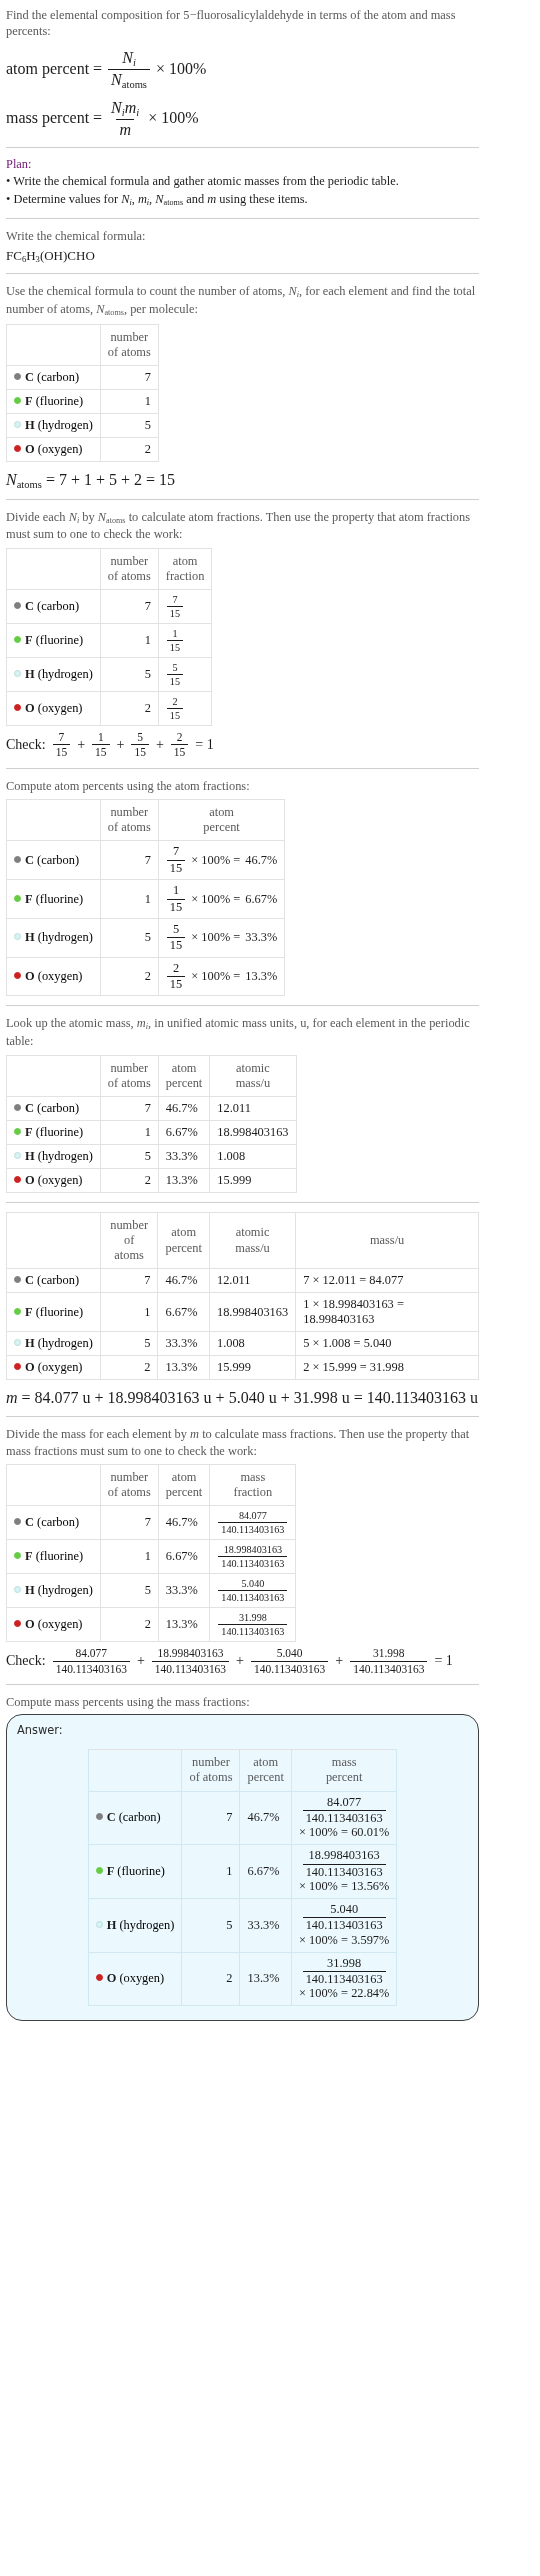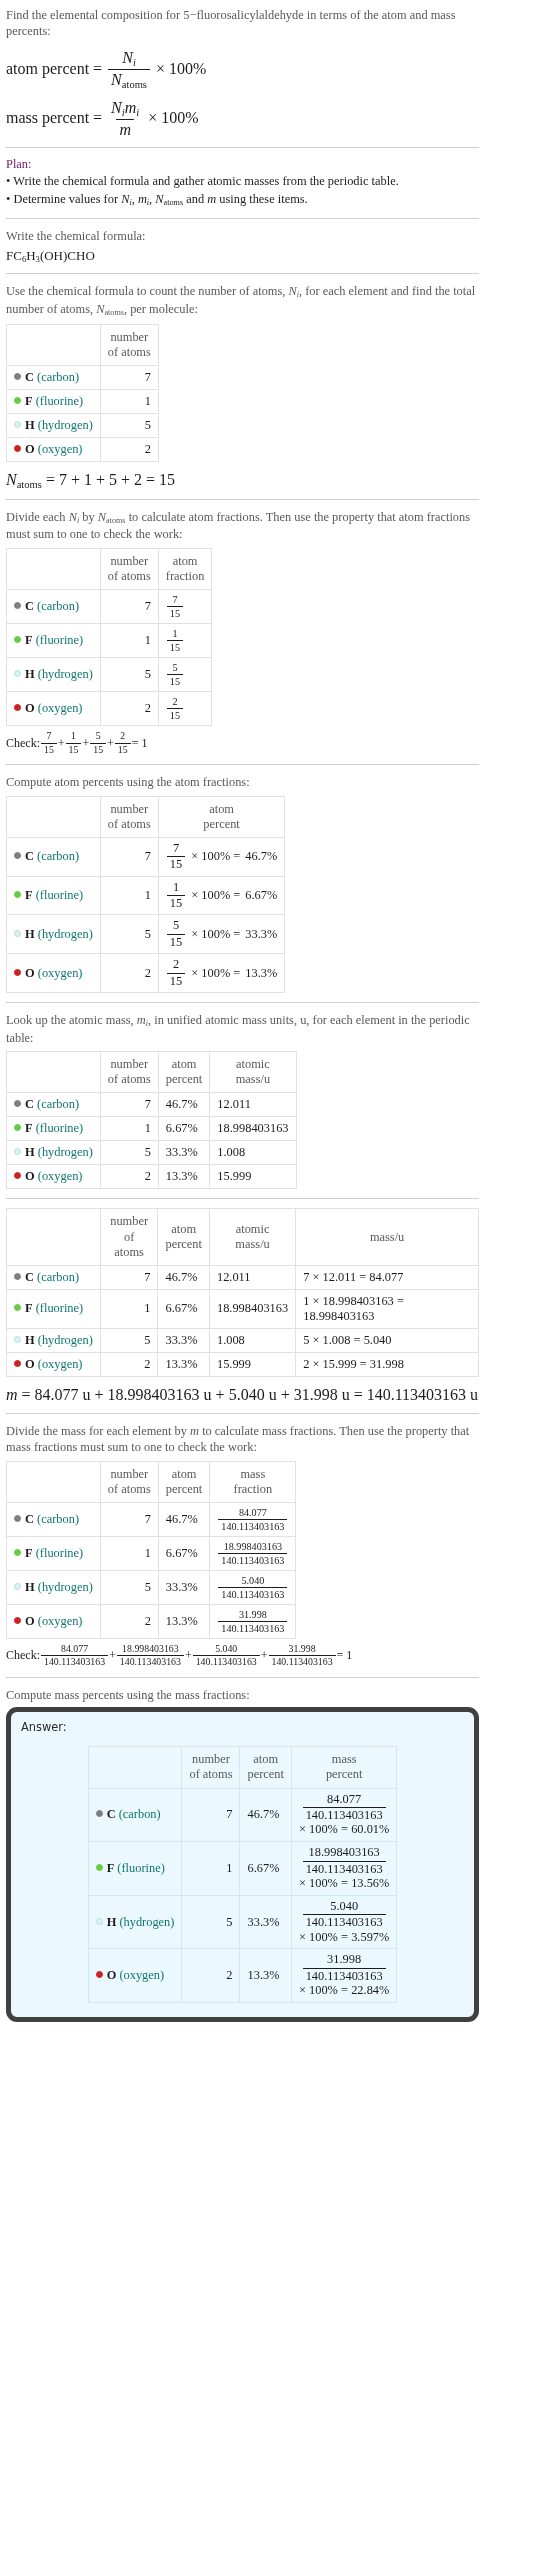--- a/index.html
+++ b/index.html
@@ -38,26 +38,26 @@
                vertical-align:middle; }
   table.t td.hd { color:#59595b; text-align:center; padding:5px 7px; line-height:1.22; }
   table.t td.elem { white-space:nowrap; text-align:left; }
   table.t td.num { text-align:right; }
   table.t td.ctr { text-align:left; }
   table.t tr.hdrow td { border-top:1px solid #e2e2e2; }
 
   .dot { display:inline-block; width:7px; height:7px; border-radius:50%;
          margin-right:4px; vertical-align:1px; }
   .sym { font-weight:bold; font-size:12.4px; color:#1c1c1c; }
-  .nm  { color:#0f766e; }
-
-  .check { font-size:12px; color:#1c1c1c; margin:5px 0 2px 0; display:flex;
-           align-items:center; flex-wrap:wrap; gap:0; }
-
-  .answer-box { border:5px solid #404040; background:#ebf8fd; border-radius:11px;
+  .nm  { color:#000000; }
+
+  .check { font-size:14px; color:#1c1c1c; margin:5px 0 2px 0; display:flex;
+           align-items:center; flex-wrap:wrap; gap:6px; }
+
+  .answer-box { border:1px solid #404040; background:#ebf8fd; border-radius:16px;
                 padding:8px 10px 12px 10px; margin:4px 0 0 0; }
   .answer-label { font-family:"DejaVu Sans", sans-serif; font-size:11.4px; color:#2b2b2b;
                   margin-bottom:7px; }
   .answer-box table.t td { border-color:#cfe8f2; }
   .ans-wrap { display:flex; justify-content:center; }
   .mp { display:flex; flex-direction:column; align-items:center; line-height:1.2; }
   .mp .x100 { align-self:flex-start; }
 </style>
 </head>
 <body>

